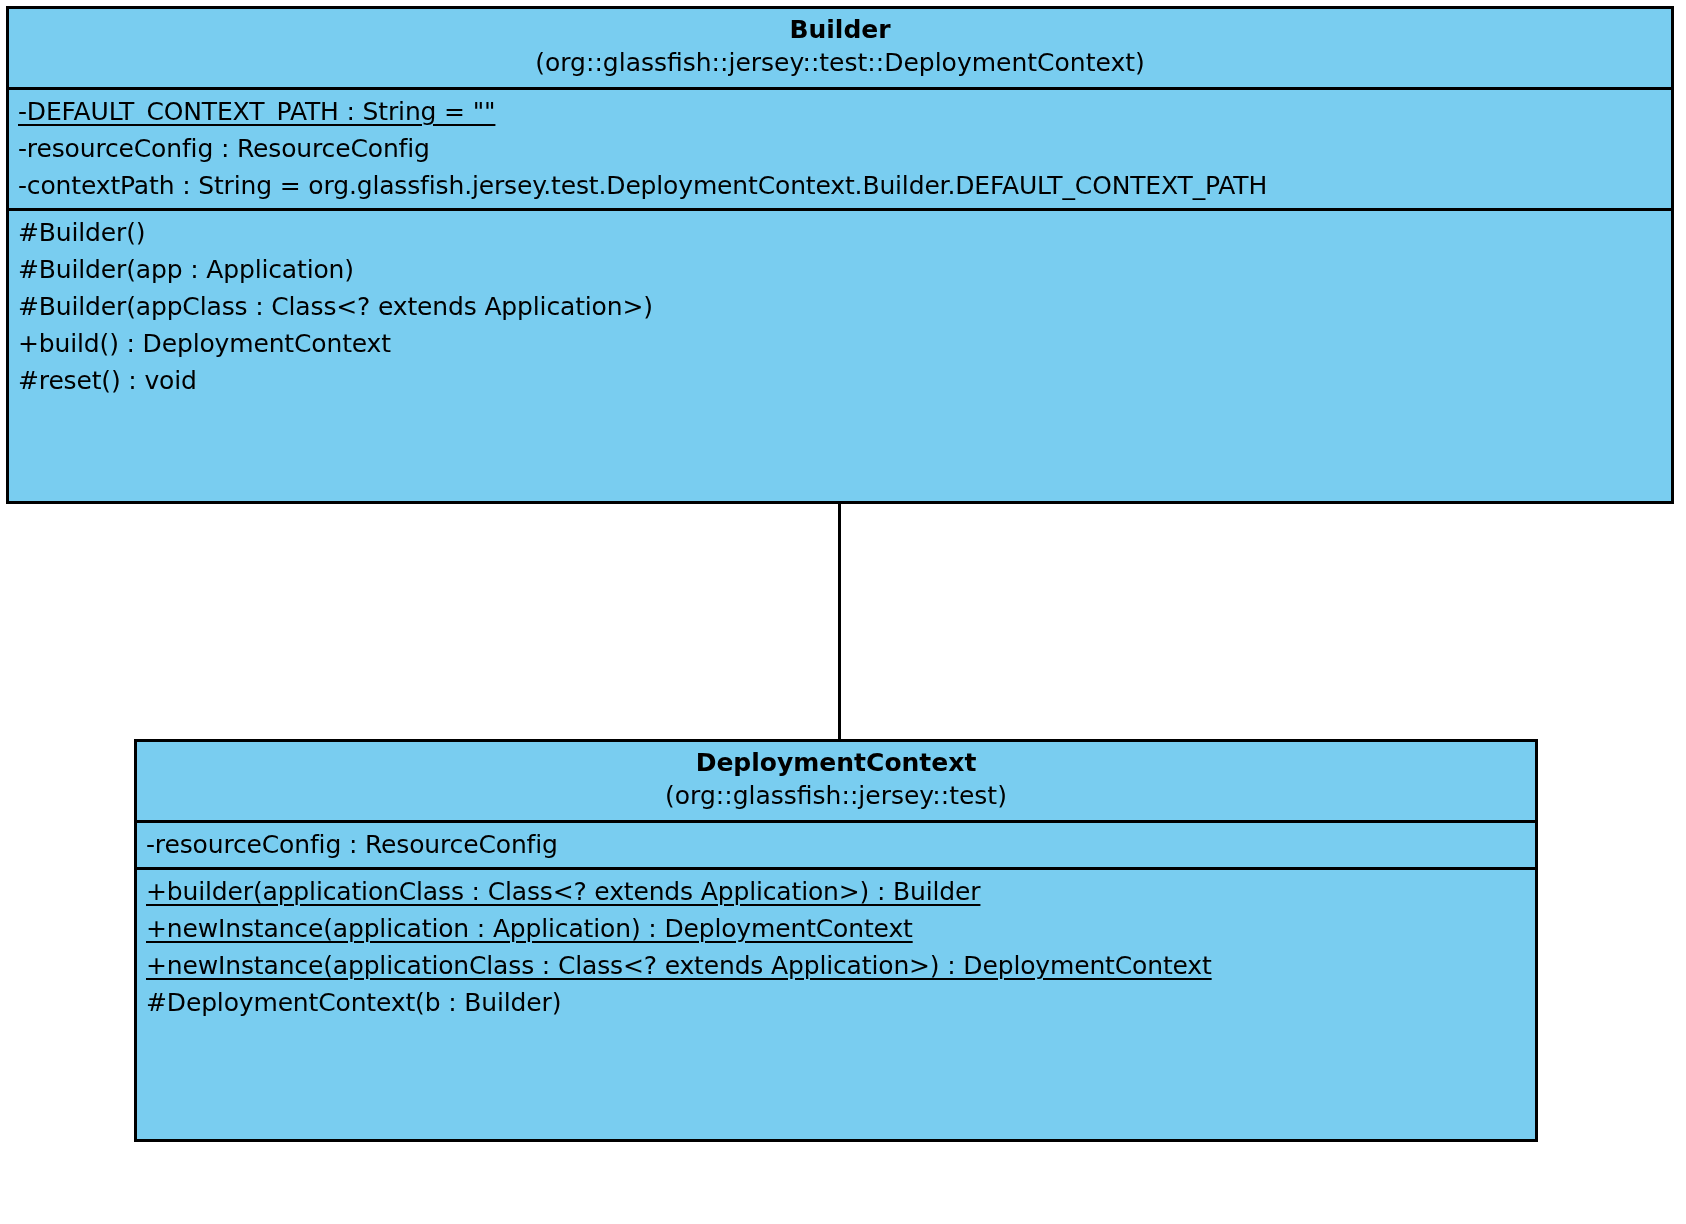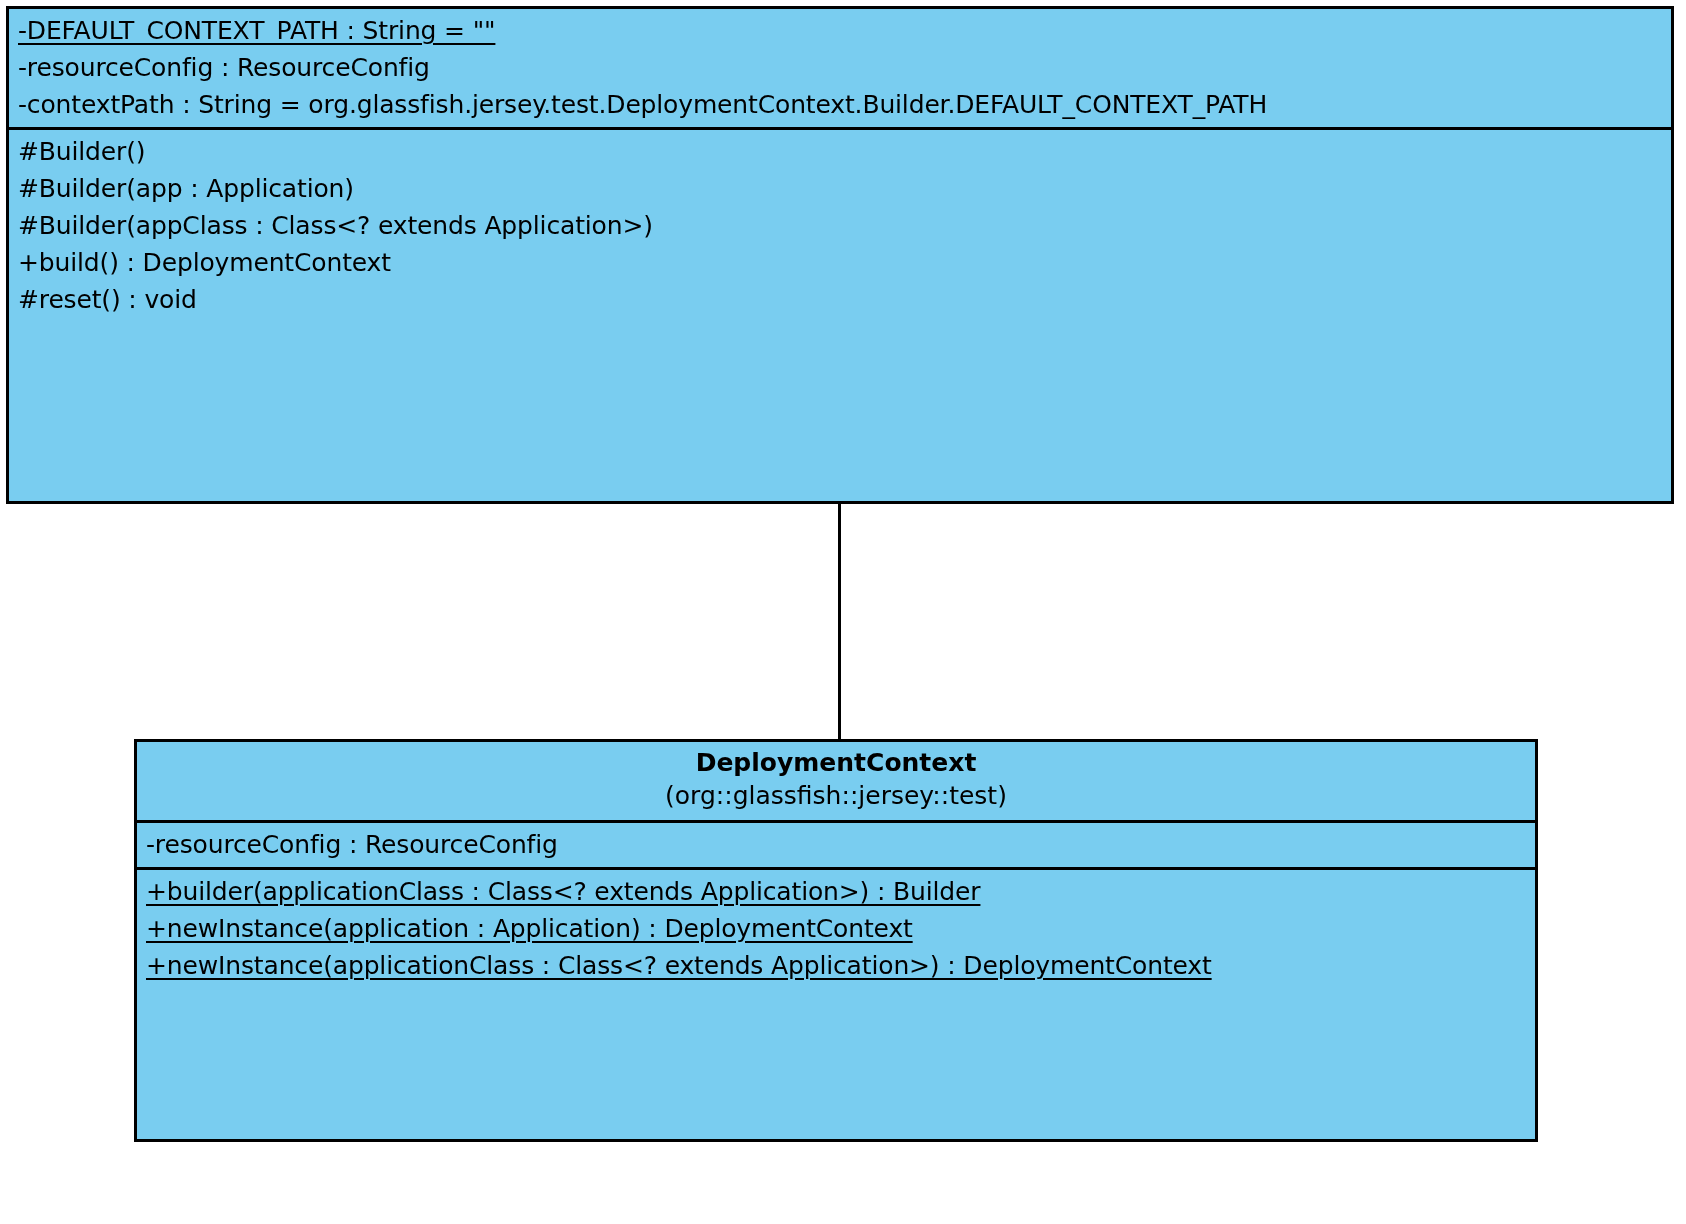--- a/index.html
+++ b/index.html
@@ -107,20 +107,24 @@
   .connector-symbol svg {
     display: block;
   }
 </style>
 </head>
 <body>
 
 <div class="uml-canvas">
 
   <div class="class-box" id="builder-box">
+    <div class="compartment cls-header">
+      <div class="cls-name">Builder</div>
+      <div class="cls-package">(org::glassfish::jersey::test::DeploymentContext)</div>
+    </div>
     <div class="compartment cls-members">
       <div class="member static">-DEFAULT_CONTEXT_PATH : String = ""</div>
       <div class="member">-resourceConfig : ResourceConfig</div>
       <div class="member">-contextPath : String = org.glassfish.jersey.test.DeploymentContext.Builder.DEFAULT_CONTEXT_PATH</div>
     </div>
     <div class="compartment cls-members">
       <div class="member">#Builder()</div>
       <div class="member">#Builder(app : Application)</div>
       <div class="member">#Builder(appClass : Class&lt;? extends Application&gt;)</div>
       <div class="member">+build() : DeploymentContext</div>
@@ -142,16 +146,17 @@
       <div class="cls-name">DeploymentContext</div>
       <div class="cls-package">(org::glassfish::jersey::test)</div>
     </div>
     <div class="compartment cls-members">
       <div class="member">-resourceConfig : ResourceConfig</div>
     </div>
     <div class="compartment cls-members">
       <div class="member static">+builder(applicationClass : Class&lt;? extends Application&gt;) : Builder</div>
       <div class="member static">+newInstance(application : Application) : DeploymentContext</div>
       <div class="member static">+newInstance(applicationClass : Class&lt;? extends Application&gt;) : DeploymentContext</div>
+      <div class="member">#DeploymentContext(b : Builder)</div>
     </div>
   </div>
 
 </div>
 
 </body></html>

